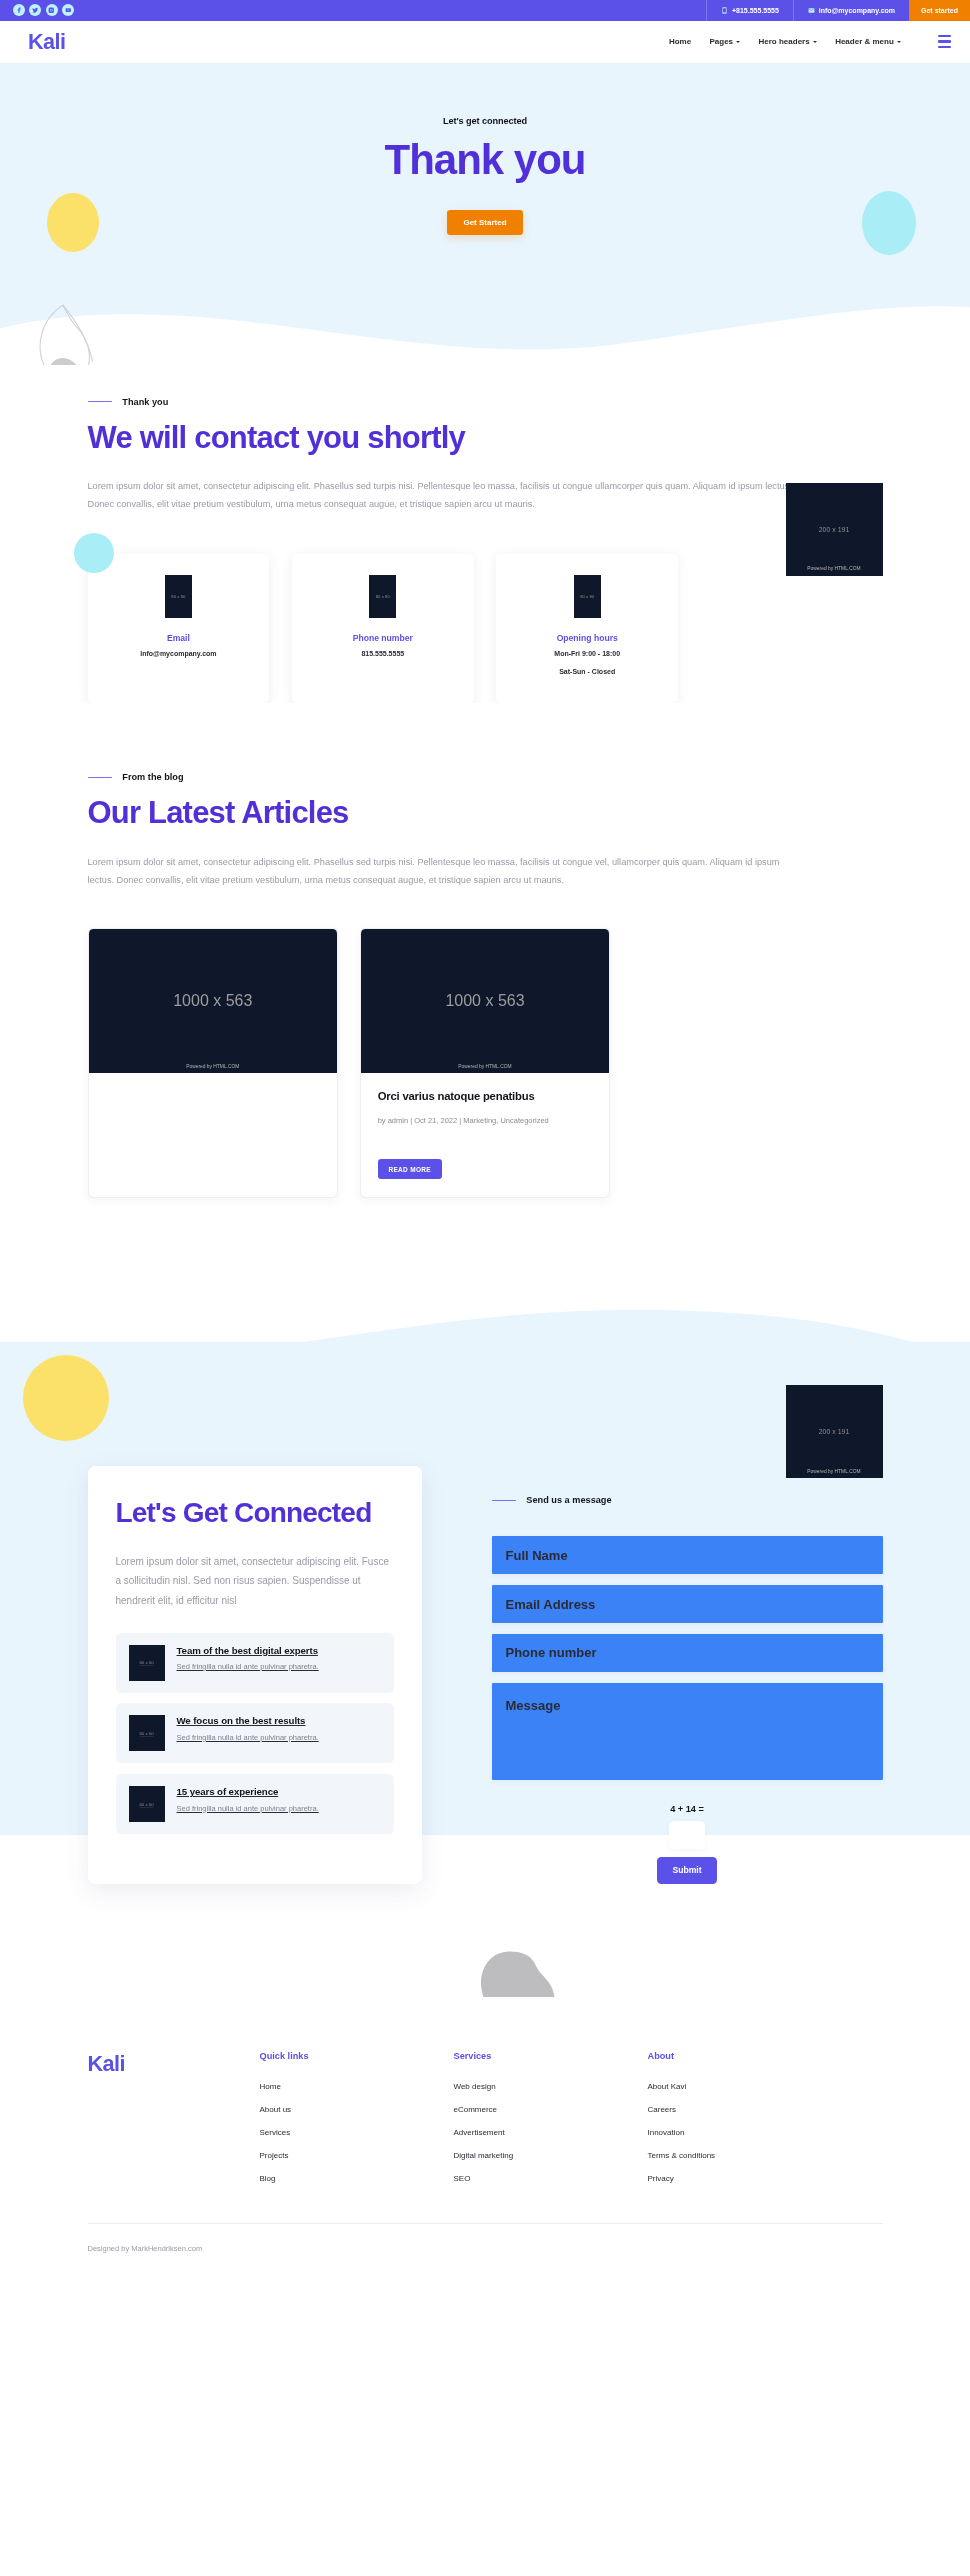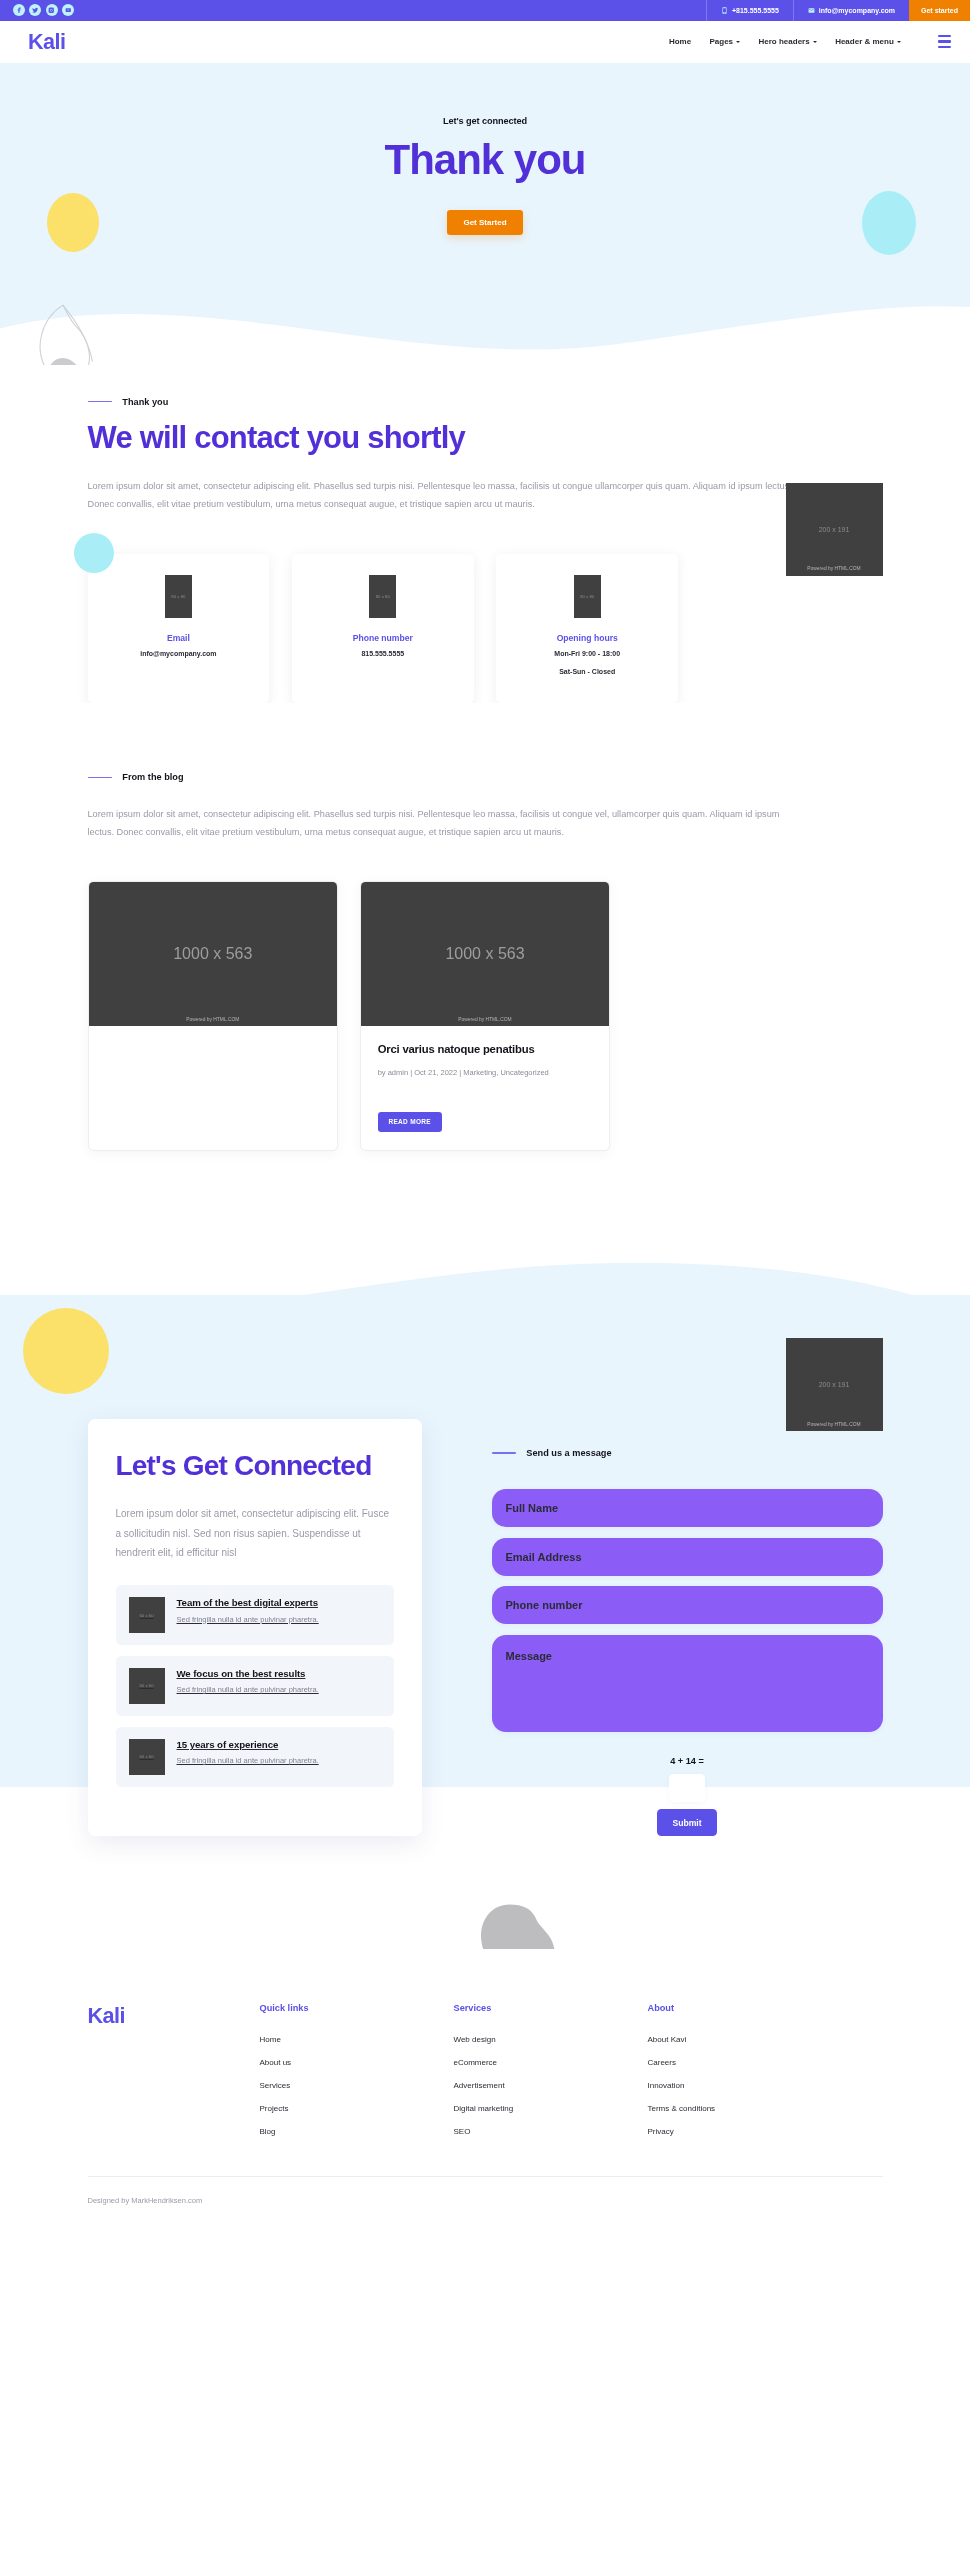--- a/index.html
+++ b/index.html
@@ -114,21 +114,21 @@
   .eyebrow-label { font-size: 9.2px; font-weight: 800; color: #14141c; }
   .h2-purple {
     font-size: 31px; font-weight: 800; color: #5130d8;
     letter-spacing: -0.8px; margin-top: 14px; line-height: 1.08;
   }
   .lead {
     font-size: 9.2px; line-height: 2.0; color: #9a9aa8;
     margin-top: 22.6px; max-width: 717px;
   }
   .ph-img {
-    background: #404040; color: #8b8b8b;
+    background: #0f172a; color: #8b8b8b;
     display:flex; flex-direction:column; align-items:center; justify-content:center;
     position: relative; font-size: 7px;
   }
   .ph-img .ph-label { font-size: 7px; color: #8b8b8b; }
   .ph-img .ph-foot { position:absolute; bottom: 4.3px; left:0; right:0; text-align:center; font-size: 4.9px; color:#b5b5b5; }
   .intro-ph {
     position:absolute; right: 0px; top: 86px; width: 97px; height: 93px;
   }
   .blob-cyan-sm {
     position:absolute; left: -13.5px; top: 136px; width: 40px; height: 40px;
@@ -219,23 +219,23 @@
     padding: 12px 13px; display:flex; gap: 12px; align-items:flex-start;
   }
   .feature-item .ph-img { width: 36px; height: 36px; flex:none; font-size:4.3px; }
   .feature-item .ph-img .ph-label{ font-size:4.3px; }
   .feature-title { font-size: 9.7px; font-weight: 800; color:#14141c; line-height:1.25; letter-spacing:-0.1px;}
   .feature-desc { font-size: 7.5px; color:#80808f; margin-top: 4.3px; line-height: 1.6; }
 
   .form-col { flex: 1; padding-top: 29px; }
   .form-fields { margin-top: 31px; display:flex; flex-direction:column; gap: 10.8px; }
   .fld {
-    background:#8b5cf6; border: 0; border-radius: 14px;
+    background:#3b82f6; border: 0; border-radius: 1px;
     height: 38px; padding: 0 14px;
-    font-size: 11px; font-family: inherit; color:#14141c; font-weight:600;
+    font-size: 13px; font-family: inherit; color:#14141c; font-weight:600;
     box-shadow: 0 1.1px 5.4px rgba(80,90,150,.05);
     width: 100%;
   }
   .fld::placeholder { color:#2b2b35; opacity:1; font-weight:600;}
   textarea.fld { height: 97px; padding-top: 13px; resize: none; line-height:1.5;}
   .captcha-row { display:flex; align-items:center; justify-content:flex-end; gap: 7.5px; margin-top: 13px; flex-direction: column; }
   .captcha-q { font-size: 9.2px; color:#14141c; font-weight:600; }
   .captcha-in { width: 36px; height: 28px; border-radius: 4.3px; border:0; background:#fff; box-shadow:0 1.1px 5.4px rgba(80,90,150,.05); }
   .submit-btn {
     background:#5b51e8; color:#fff; border:0; border-radius: 4.3px;
@@ -391,20 +391,21 @@
       </div>
     </div>
   </div>
 
   <div class="section-blog">
     <div class="container">
       <div class="eyebrow-row">
         <span class="eyebrow-dash"></span>
         <span class="eyebrow-label">From the blog</span>
       </div>
+      <h2 class="h2-purple">Our Latest Articles</h2>
       <p class="lead">Lorem ipsum dolor sit amet, consectetur adipiscing elit. Phasellus sed turpis nisi. Pellentesque leo massa, facilisis ut congue vel, ullamcorper quis quam. Aliquam id ipsum lectus. Donec convallis, elit vitae pretium vestibulum, urna metus consequat augue, et tristique sapien arcu ut mauris.</p>
     </div>
 
     <div class="blog-grid">
       <div class="blog-card">
         <div class="ph-img blog-thumb">
           <span class="ph-label">1000 x 563</span>
           <span class="ph-foot">Powered by HTML.COM</span>
         </div>
       </div>

